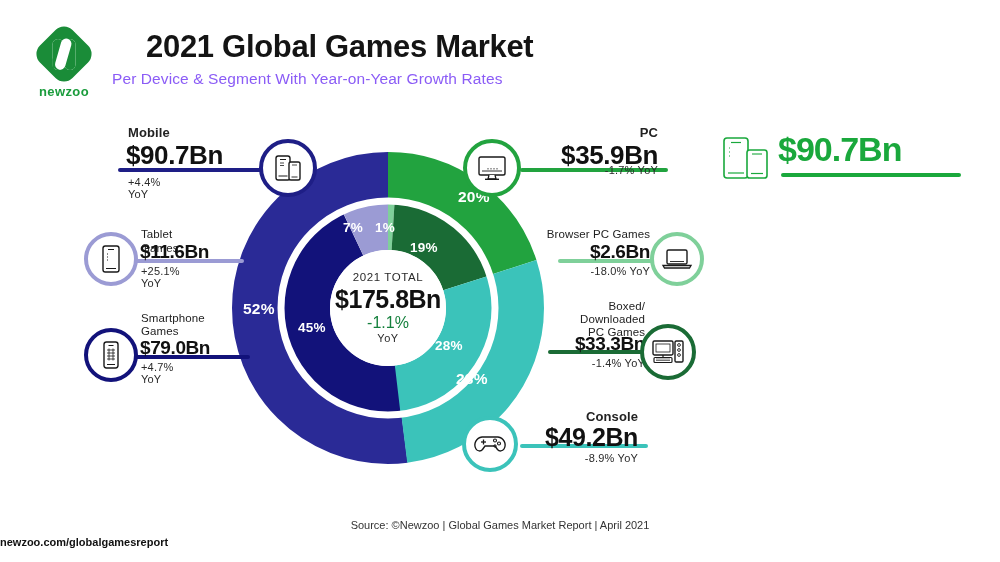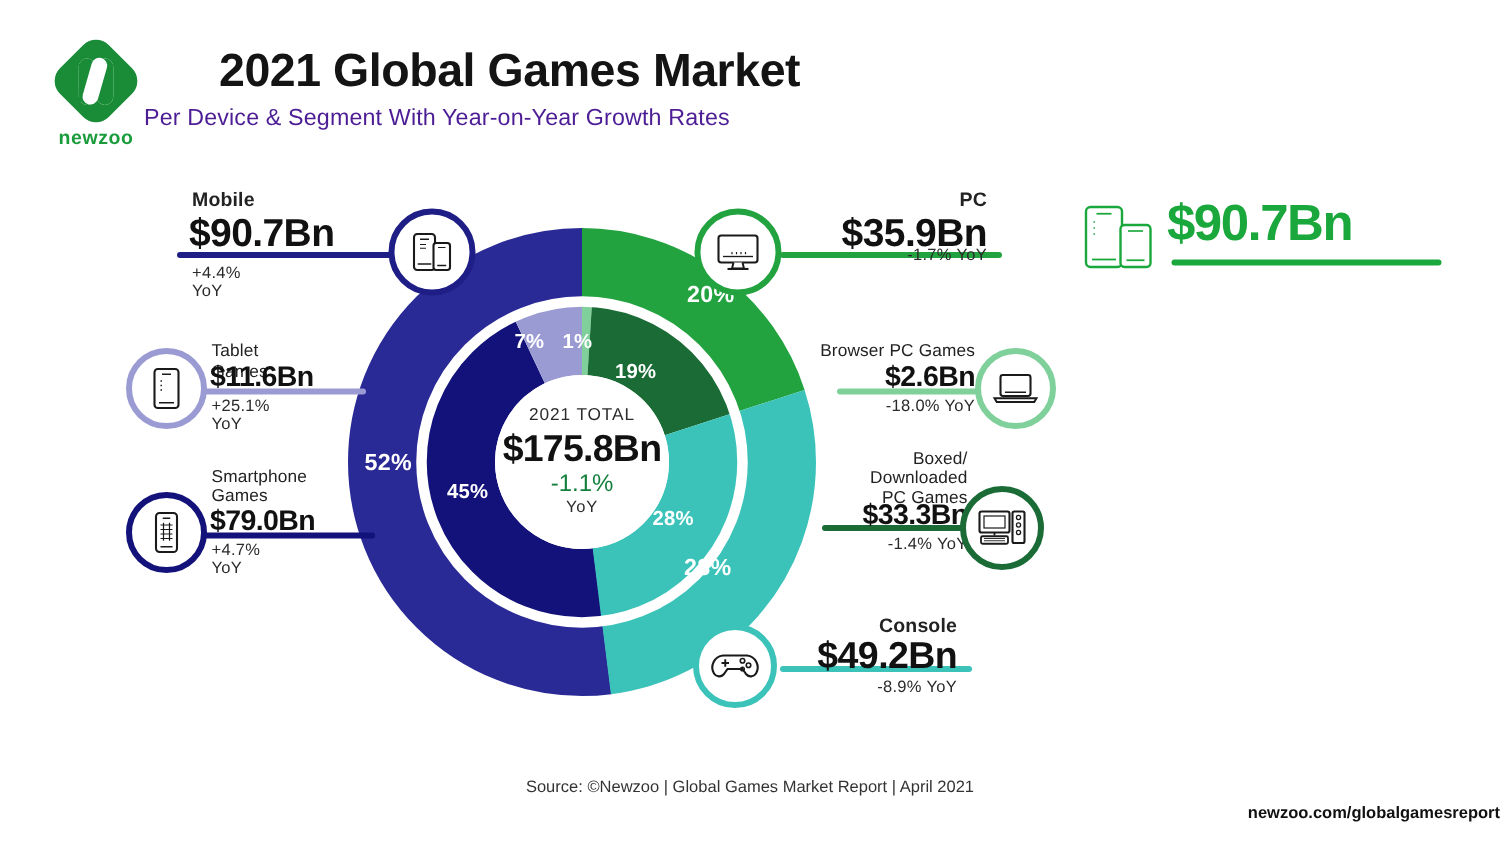--- a/index.html
+++ b/index.html
@@ -19,22 +19,22 @@
   .logo-text {
     position: absolute; left: 0; top: 62px; width: 84px;
     text-align: center; color: #1a9c3c;
     font-size: 13px; font-weight: bold; letter-spacing: .4px;
   }
   .title {
     position: absolute; left: 110px; top: 29px;
     font-size: 31px; font-weight: bold; letter-spacing: -.3px; color: #141414; margin-left: 36px;
   }
   .subtitle {
-    position: absolute; left: 96px; top: 70px;
-    font-size: 15.5px; color: #4c1d95; letter-spacing: .1px;
+    position: absolute; left: 112px; top: 70px;
+    font-size: 15.5px; color: #8b5cf6; letter-spacing: .1px;
   }
 
   
   .donut { position: absolute; left: 228px; top: 148px; width: 320px; height: 320px; }
   .donut svg { display: block; }
   .pct {
     position: absolute; color: #ffffff; font-size: 15.5px; font-weight: bold;
     letter-spacing: .2px; white-space: nowrap;
   }
   .pct.small { font-size: 13.5px; }
@@ -74,21 +74,21 @@
     position: absolute; left: 781px; top: 184px; width: 190px;
     font-size: 12.5px; line-height: 1.45; color: #1d1d1d;
   }
 
   
   .f1 {
     position: absolute; left: 0; right: 0; top: 519px; text-align: center;
     font-size: 11px; color: #333;
   }
   .f2 {
-    position: absolute; left: 0; right: 0; top: 536px; text-align: right;
+    position: absolute; left: 0; right: 0; top: 536px; text-align: left;
     font-size: 11px; font-weight: bold; color: #111;
   }
 </style>
 </head>
 <body>
 
 <div class="stage">
 
   <div class="logo-wrap">
     <svg class="logo-mark" viewBox="0 0 64 64">

